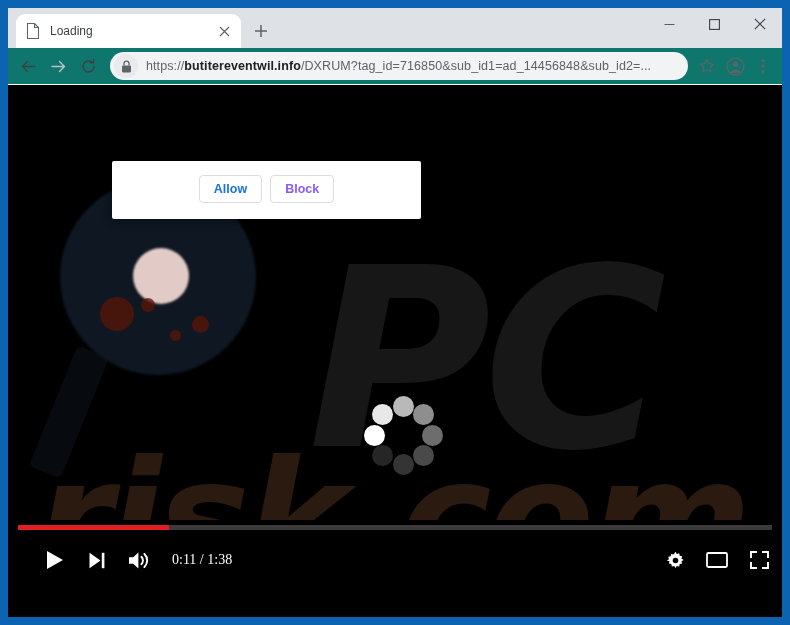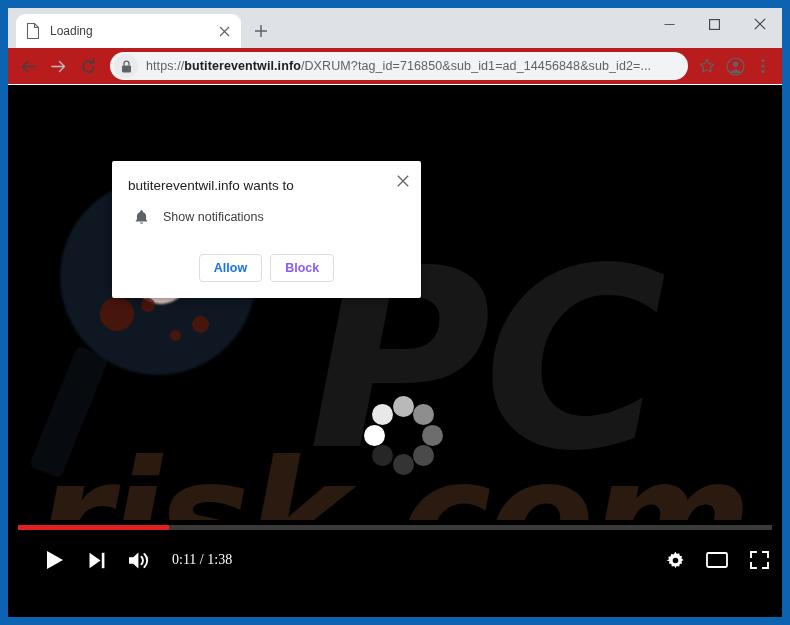--- a/index.html
+++ b/index.html
@@ -78,21 +78,21 @@
   }
   .wbtn {
     width: 45px; height: 32px;
     display: flex; align-items: center; justify-content: center;
     color: #3c4043;
   }
 
   
   #toolbar {
     height: 37px;
-    background: #b91c1c;
+    background: #0f766e;
     display: flex;
     align-items: center;
     padding: 0 6px;
     gap: 2px;
     border-bottom: 1px solid #fff;
   }
   .navbtn {
     width: 28px; height: 28px;
     display: flex; align-items: center; justify-content: center;
     border-radius: 50%;
@@ -507,38 +507,20 @@
             <span>
               <svg width="19" height="18" viewBox="0 0 19 18">
                 <path d="M1 6V1h5M18 6V1h-5M1 12v5h5M18 12v5h-5" stroke="#fff" stroke-width="1.9" fill="none" stroke-linecap="square"></path>
               </svg>
             </span>
           </div>
         </div>
       </div>
 
       <div id="dialog">
-        <div id="dialog-body">
-          <div id="dialog-title">butitereventwil.info wants to</div>
-          <div id="dialog-close">
-            <svg width="12" height="12" viewBox="0 0 12 12">
-              <path d="M0.8 0.8l10.4 10.4M11.2 0.8L0.8 11.2" stroke="#5f6368" stroke-width="1.25" fill="none"></path>
-            </svg>
-          </div>
-
-          <div id="dialog-perm">
-            <span>
-              <svg width="15" height="17" viewBox="0 0 15 17">
-                <path d="M7.5 1.2c-.8 0-1.4.6-1.4 1.3v.5A4.6 4.6 0 0 0 2.9 7.5v3.1L1.4 12.6h12.2l-1.5-2v-3.1a4.6 4.6 0 0 0-3.2-4.5v-.5c0-.7-.6-1.3-1.4-1.3z" fill="#5f6368"></path>
-                <path d="M5.8 13.6a1.8 1.8 0 0 0 3.4 0z" fill="#5f6368"></path>
-              </svg>
-            </span>
-            <span id="dialog-perm-label">Show notifications</span>
-          </div>
-        </div>
 
         <div id="dialog-actions">
           <div class="dlgbtn" style="color: rgb(26, 115, 232);">Allow</div>
           <div class="dlgbtn" style="color: #8b5cf6;">Block</div>
         </div>
       </div>
 
     </div>
   </div>
 </div>

